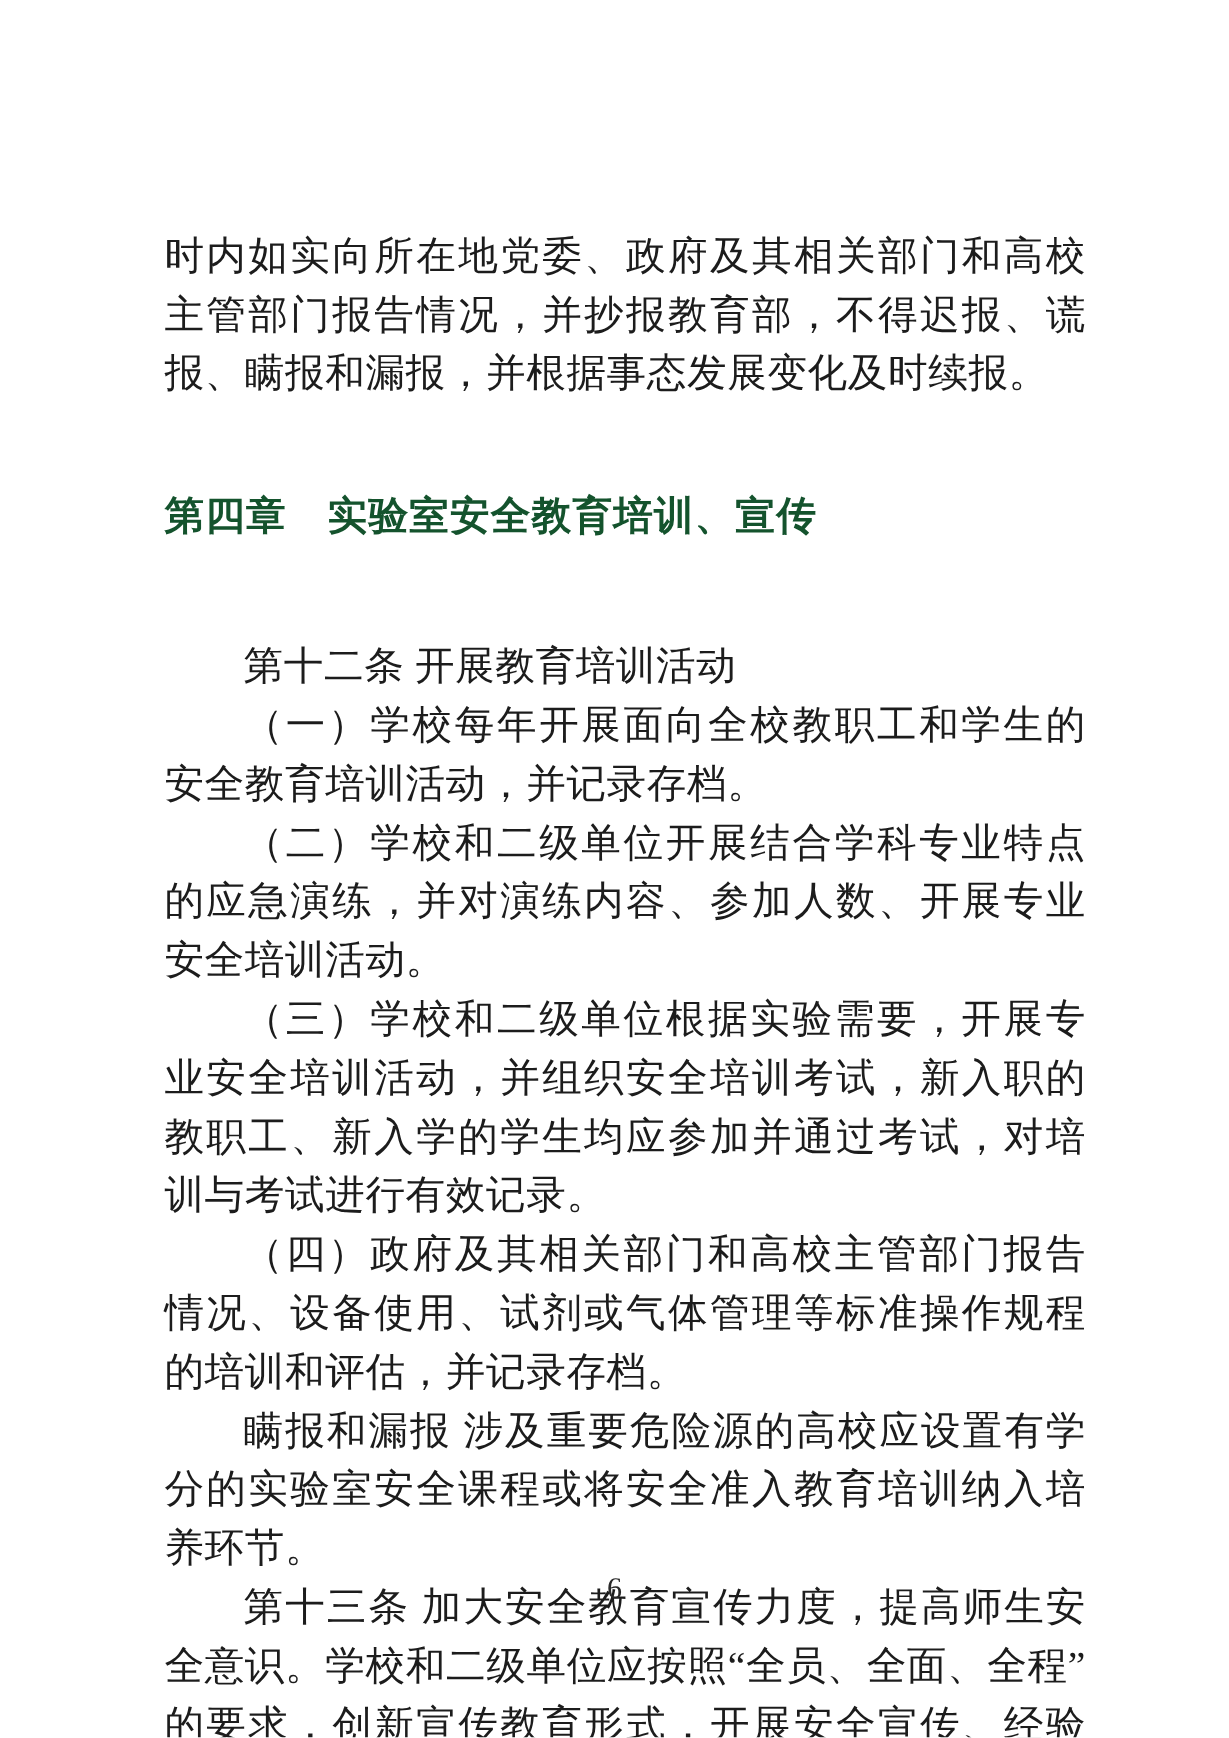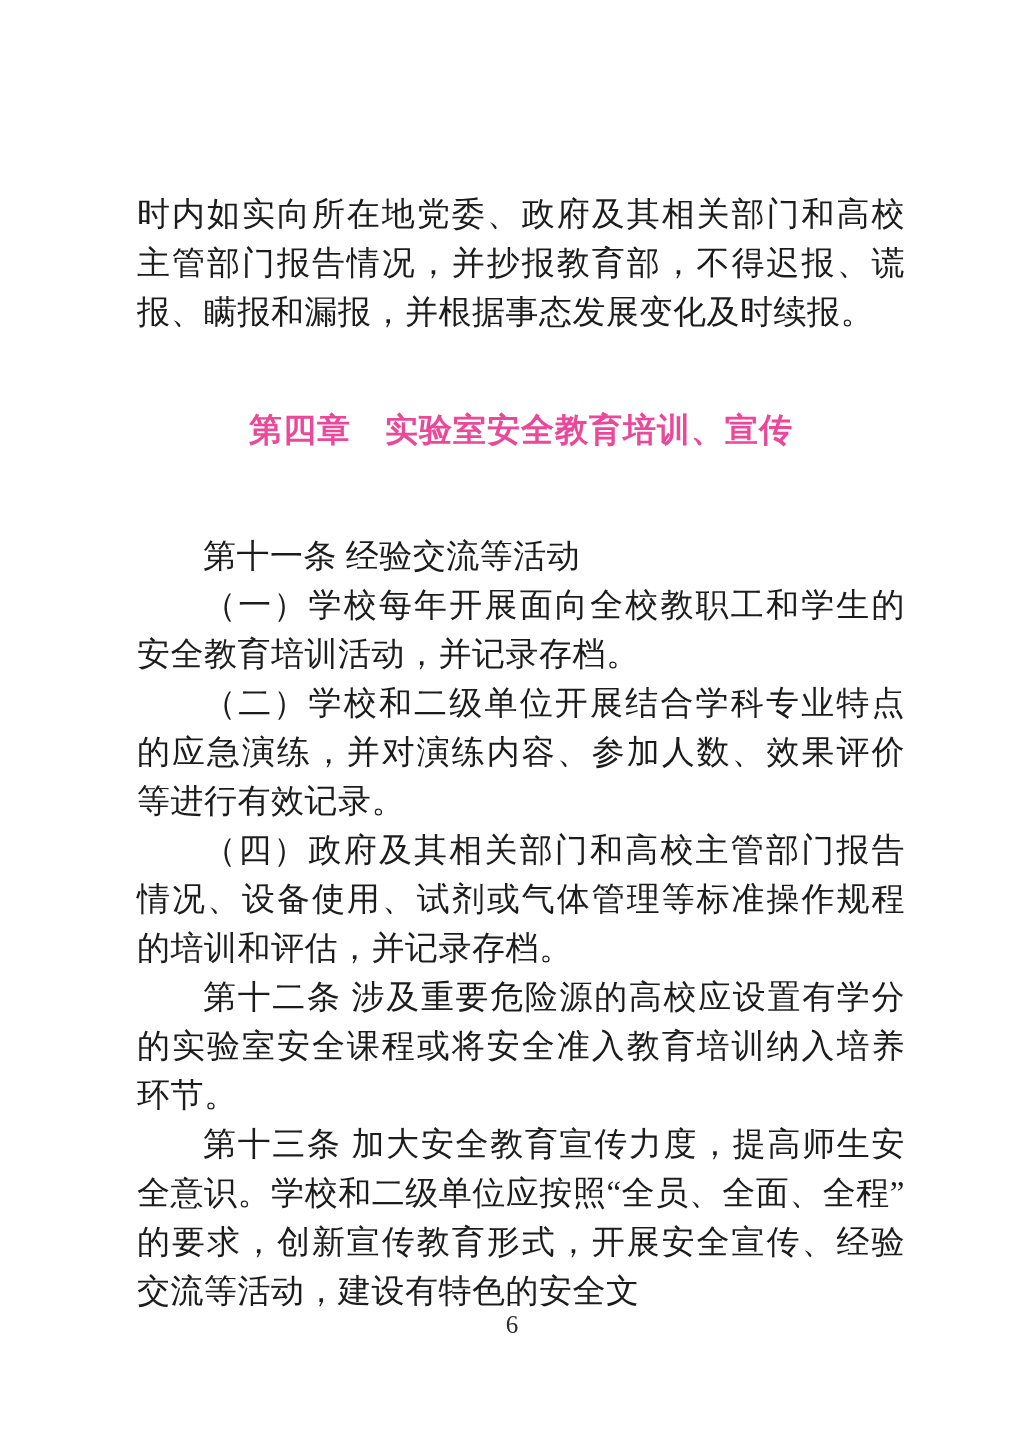--- a/index.html
+++ b/index.html
@@ -33,23 +33,23 @@
     color: #1c1c1c;
   }
   .para.indent {
     text-indent: 2em;
   }
   .chapter-heading {
     margin: 68px 0 77px 0;
     font-size: 33px;
     line-height: 50px;
     font-weight: bold;
-    text-align: center;
+    text-align: left;
     font-family: "Liberation Sans", "DejaVu Sans", sans-serif;
-    color: #ec4899;
+    color: #14532d;
     letter-spacing: 1px;
   }
   .page-number {
     position: absolute;
     top: 1310px;
     left: 0;
     width: 100%;
     text-align: center;
     font-size: 25px;
     line-height: 30px;
@@ -60,29 +60,30 @@
 </head>
 <body>
 
 <div class="page">
   <div class="content">
 
     <p class="para">时内如实向所在地党委、政府及其相关部门和高校主管部门报告情况，并抄报教育部，不得迟报、谎报、瞒报和漏报，并根据事态发展变化及时续报。</p>
 
     <h2 class="chapter-heading">第四章　实验室安全教育培训、宣传</h2>
 
-    <p class="para indent">第十一条 经验交流等活动</p>
+    <p class="para indent">第十二条 开展教育培训活动</p>
 
     <p class="para indent">（一）学校每年开展面向全校教职工和学生的安全教育培训活动，并记录存档。</p>
 
-    <p class="para indent">（二）学校和二级单位开展结合学科专业特点的应急演练，并对演练内容、参加人数、效果评价等进行有效记录。</p>
+    <p class="para indent">（二）学校和二级单位开展结合学科专业特点的应急演练，并对演练内容、参加人数、开展专业安全培训活动。</p>
 
+    <p class="para indent">（三）学校和二级单位根据实验需要，开展专业安全培训活动，并组织安全培训考试，新入职的教职工、新入学的学生均应参加并通过考试，对培训与考试进行有效记录。</p>
 
     <p class="para indent">（四）政府及其相关部门和高校主管部门报告情况、设备使用、试剂或气体管理等标准操作规程的培训和评估，并记录存档。</p>
 
-    <p class="para indent">第十二条 涉及重要危险源的高校应设置有学分的实验室安全课程或将安全准入教育培训纳入培养环节。</p>
+    <p class="para indent">瞒报和漏报 涉及重要危险源的高校应设置有学分的实验室安全课程或将安全准入教育培训纳入培养环节。</p>
 
     <p class="para indent">第十三条 加大安全教育宣传力度，提高师生安全意识。学校和二级单位应按照“全员、全面、全程”的要求，创新宣传教育形式，开展安全宣传、经验交流等活动，建设有特色的安全文</p>
 
   </div>
 
   <div class="page-number">6</div>
 </div>
 
 </body></html>

